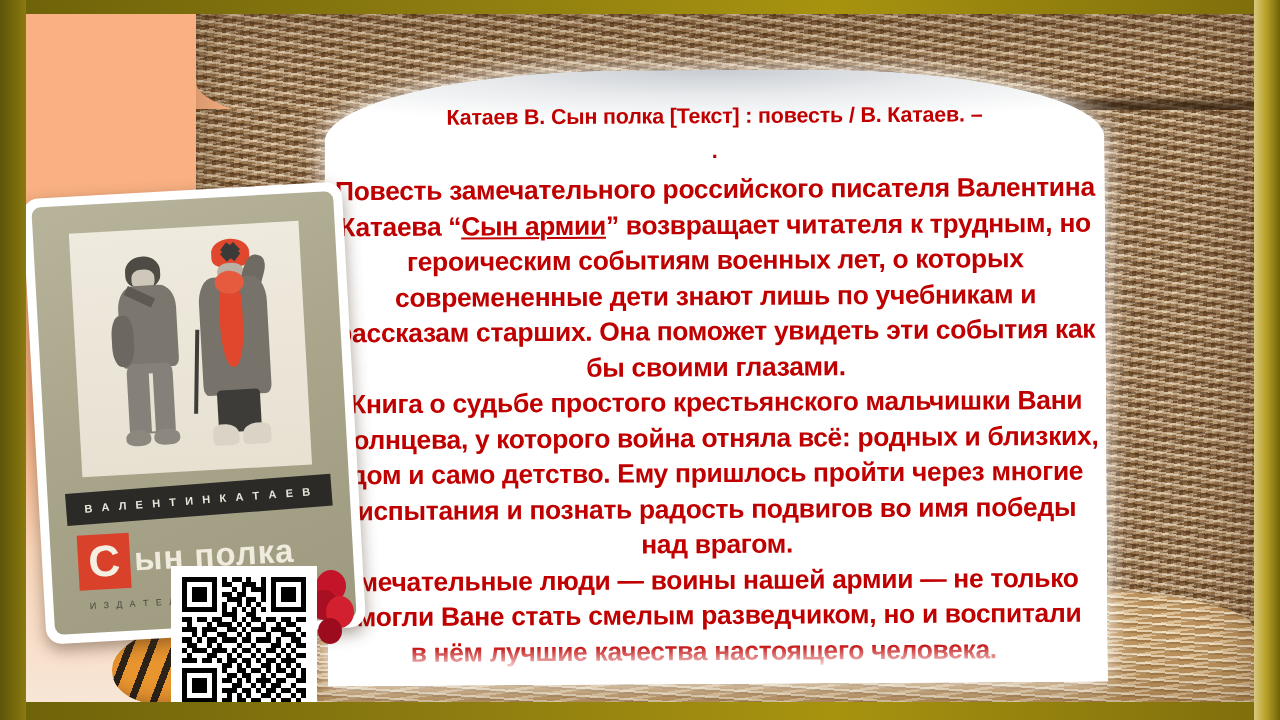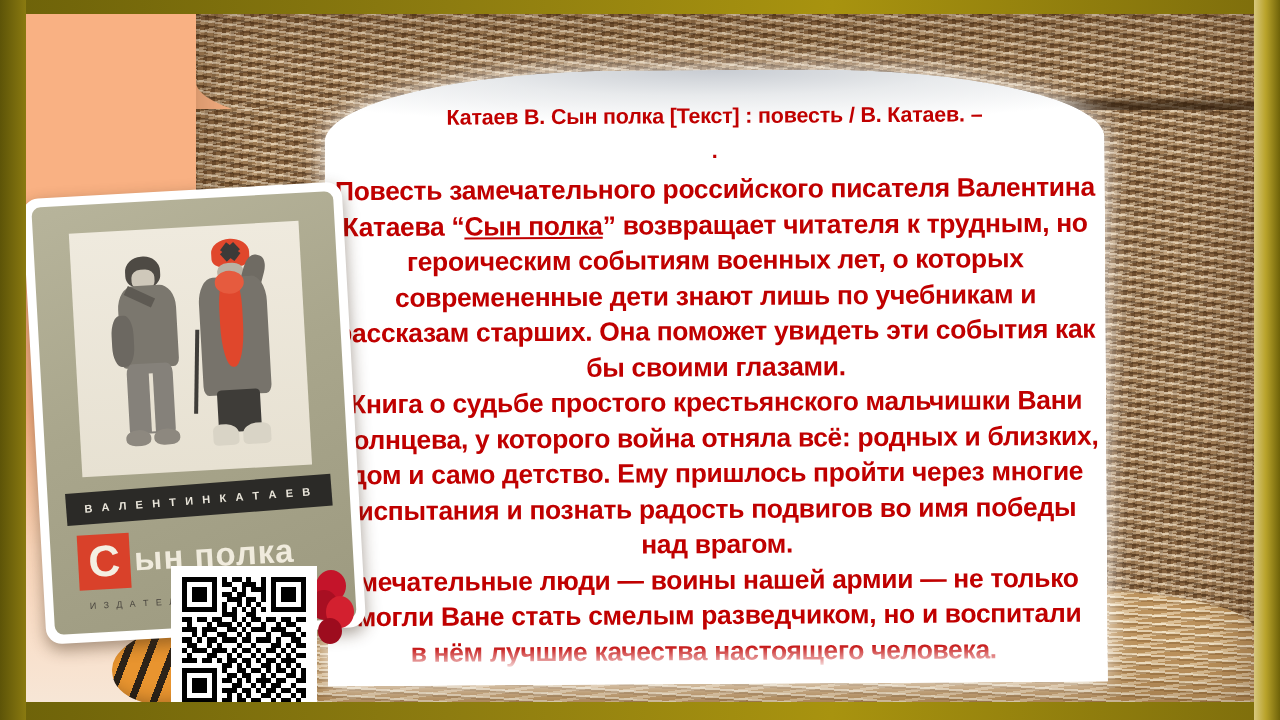--- a/index.html
+++ b/index.html
@@ -276,21 +276,21 @@
     <div class="bark bark-left"></div>
     <div class="bark bark-right"></div>
     <div class="bark bark-bottom"></div>
     <div class="bark-shadow"></div>
 
     <div class="panel">
       <div class="textwrap">
         <p class="biblio">Катаев В. Сын полка [Текст] : повесть  / В. Катаев. –</p>
         <p class="dot">.</p>
 
-        <p class="para"><span>Повесть замечательного российского писателя Валентина Катаева “</span><span class="ul">Сын полка</span><span>” возвращает читателя к трудным, но героическим событиям военных лет, о которых современенные дети знают лишь по учебникам и рассказам старших. Она поможет увидеть эти события как бы своими глазами.</span></p>
+        <p class="para"><span>Повесть замечательного российского писателя Валентина Катаева “</span><span class="ul">Сын армии</span><span>” возвращает читателя к трудным, но героическим событиям военных лет, о которых современенные дети знают лишь по учебникам и рассказам старших. Она поможет увидеть эти события как бы своими глазами.</span></p>
 
         <p class="para">Книга о судьбе простого крестьянского мальчишки Вани Солнцева, у которого война отняла всё: родных и близких, дом и само детство. Ему пришлось пройти через многие испытания и познать радость подвигов во имя победы над врагом.</p>
 
         <p class="para last-para">Замечательные люди — воины нашей армии —   не только помогли Ване стать смелым разведчиком, но и воспитали в нём лучшие качества настоящего человека.</p>
       </div>
       <div class="panel-fade"></div>
     </div>
 
     <div class="tiger"></div>
 

